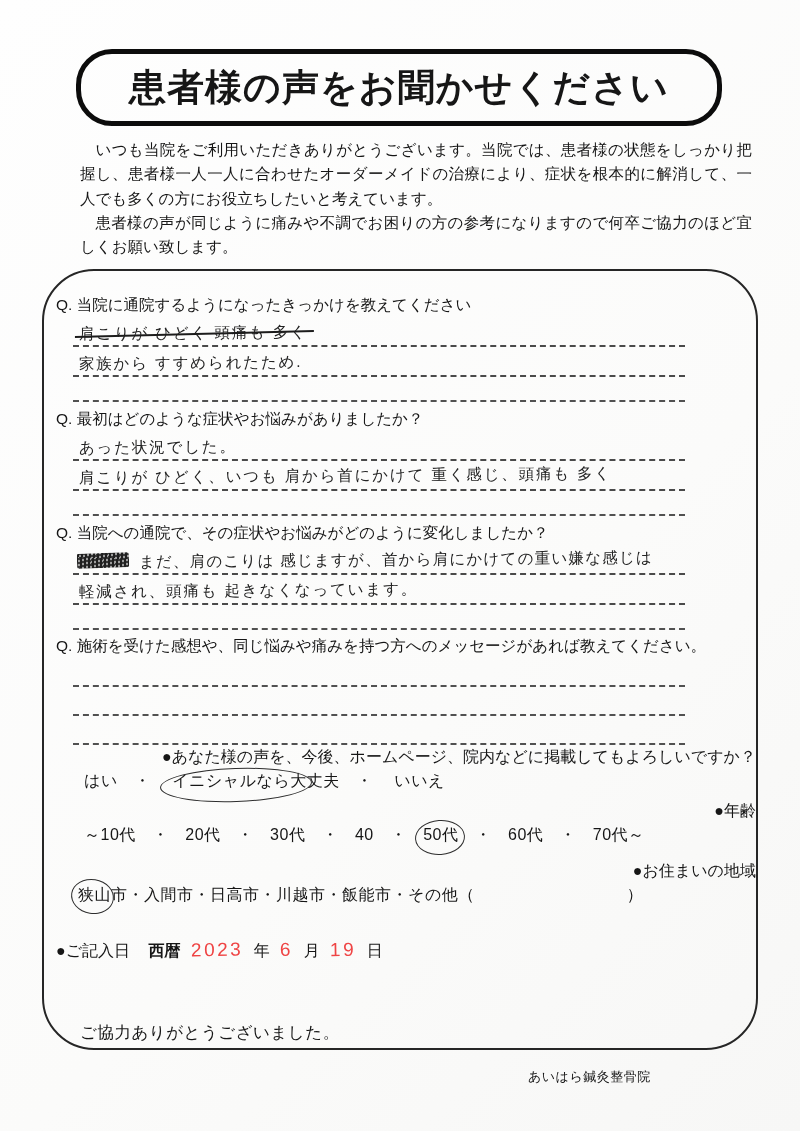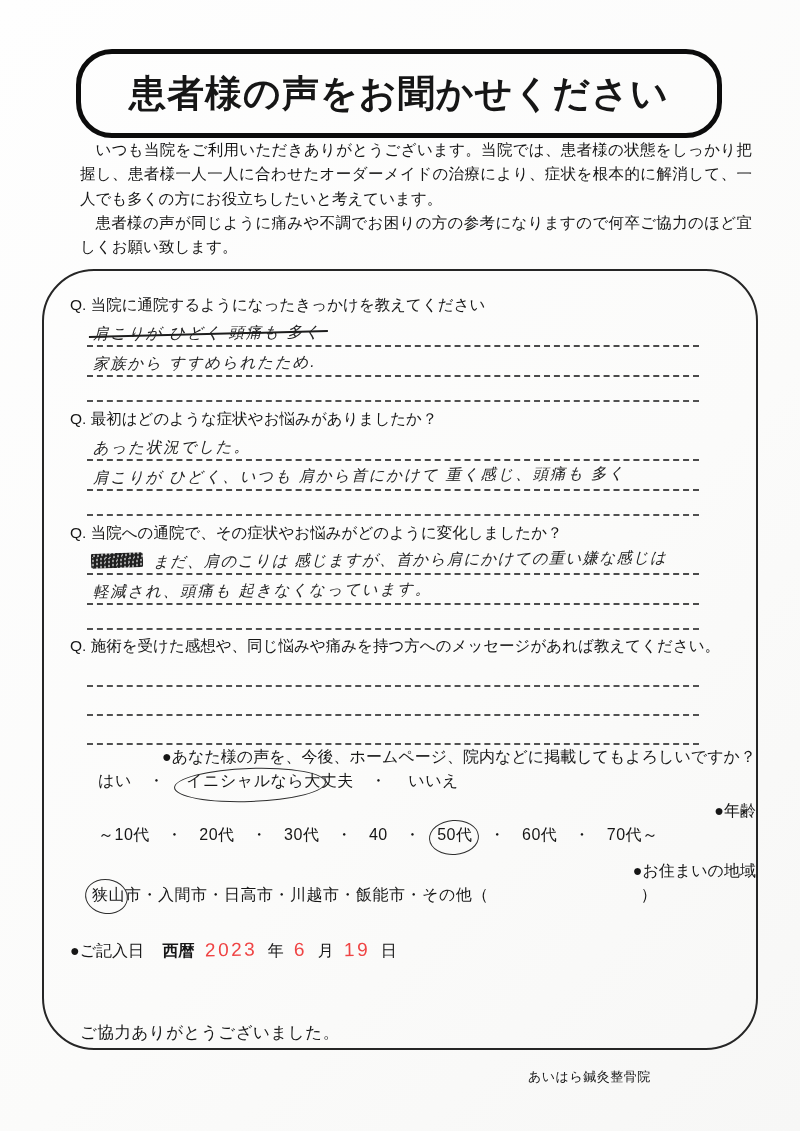--- a/index.html
+++ b/index.html
@@ -4,39 +4,38 @@
 <style>
   html,body{margin:0;padding:0;}
   body{
     width:800px;height:1131px;position:relative;overflow:hidden;
     background:linear-gradient(135deg,#fefefe 0%,#fbfbfa 60%,#f7f7f6 100%);
     font-family:"Liberation Sans","DejaVu Sans",sans-serif;
     color:#161616;
   }
   
   .title-box{
-    position:absolute;left:76px;top:49px;width:646px;height:89px;box-sizing:border-box;
+    position:absolute;left:76px;top:49px;width:646px;height:77px;box-sizing:border-box;
     border:5px solid #0c0c0c;border-radius:36px;
     display:flex;align-items:center;justify-content:center;background:transparent;text-align:center;
   }
   .title-text{font-size:37px;font-weight:700;letter-spacing:1px;white-space:nowrap;}
   
   .intro{position:absolute;left:80px;top:138px;width:672px;font-size:15.5px;line-height:1.57;}
   .intro p{margin:0;text-indent:1em;text-align:justify;}
   
   .main-box{
     position:absolute;left:42px;top:269px;width:716px;height:781px;box-sizing:border-box;
     border:2px solid #262626;border-radius:52px;
-    padding:24px 0 0 26px;
+    padding:24px 0 0 12px;
   }
   .q-label{font-size:15.5px;font-weight:500;height:22px;white-space:nowrap;}
   .answer-line{
     position:relative;margin-left:17px;width:612px;height:30px;box-sizing:border-box;
     border-bottom:2px dashed #4a4a4a;
-    font-style:italic;
   }
   .answer-line.short{height:25px;}
   .answer-line.blank{border-bottom:2px dashed #515151;}
   .hand{
     position:absolute;left:6px;bottom:0;font-size:15.5px;white-space:nowrap;color:#242424;
     letter-spacing:1.8px;transform:rotate(-0.5deg);transform-origin:left bottom;
   }
   .hand-offset{left:66px;letter-spacing:1.2px;}
   .struck::after{
     content:"";position:absolute;left:-4px;right:-6px;top:46%;height:0;

